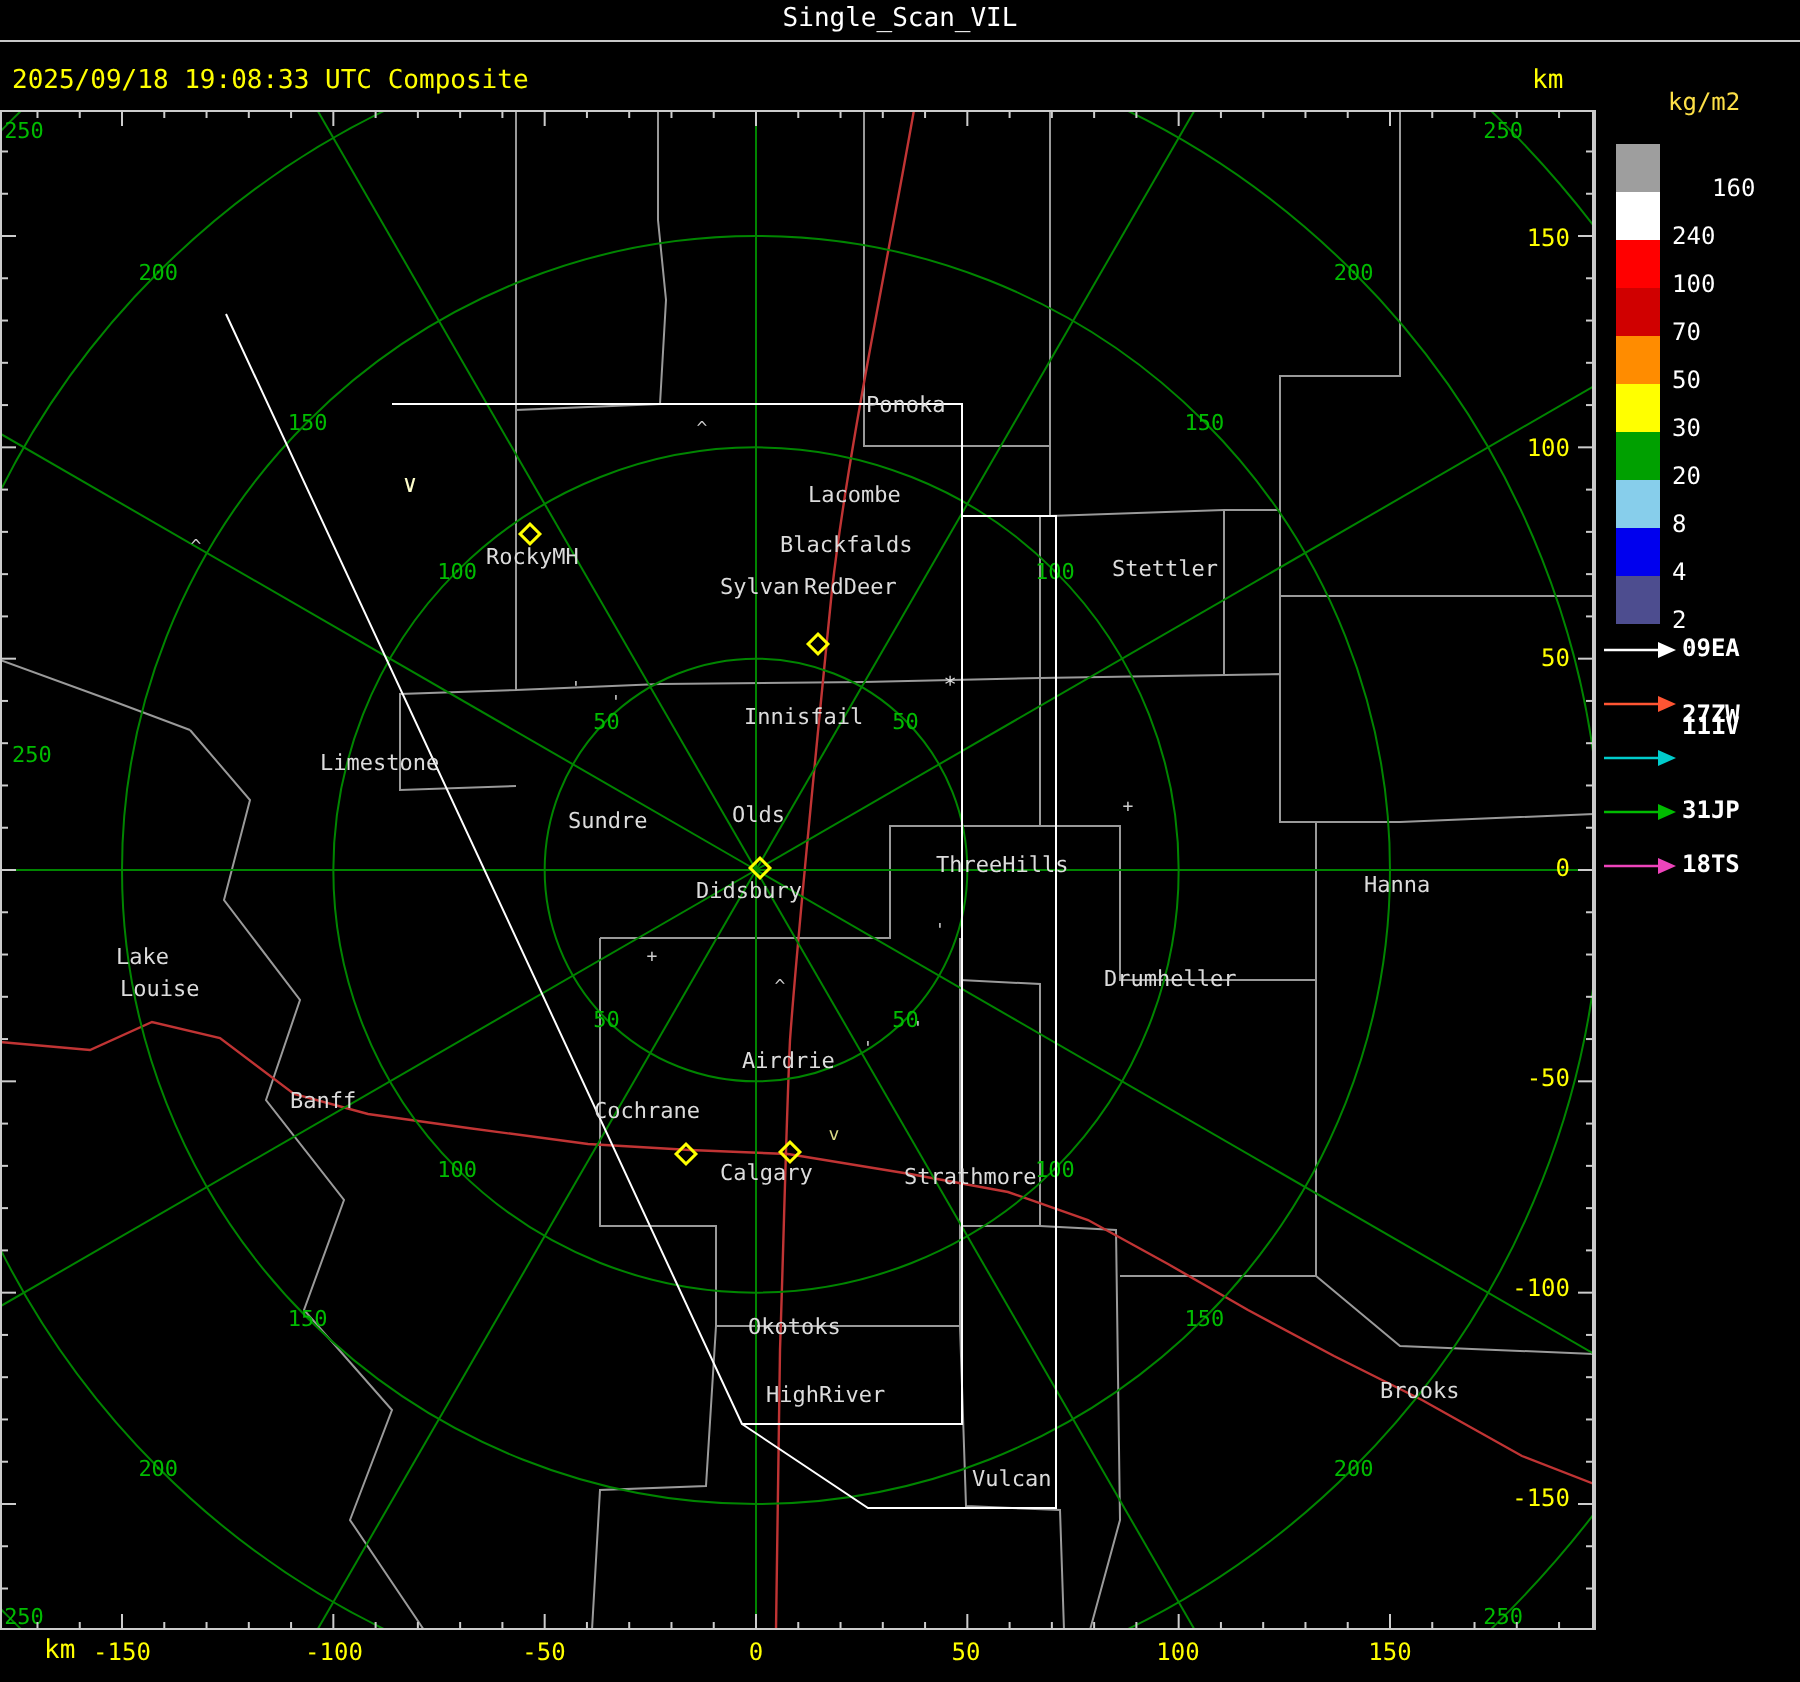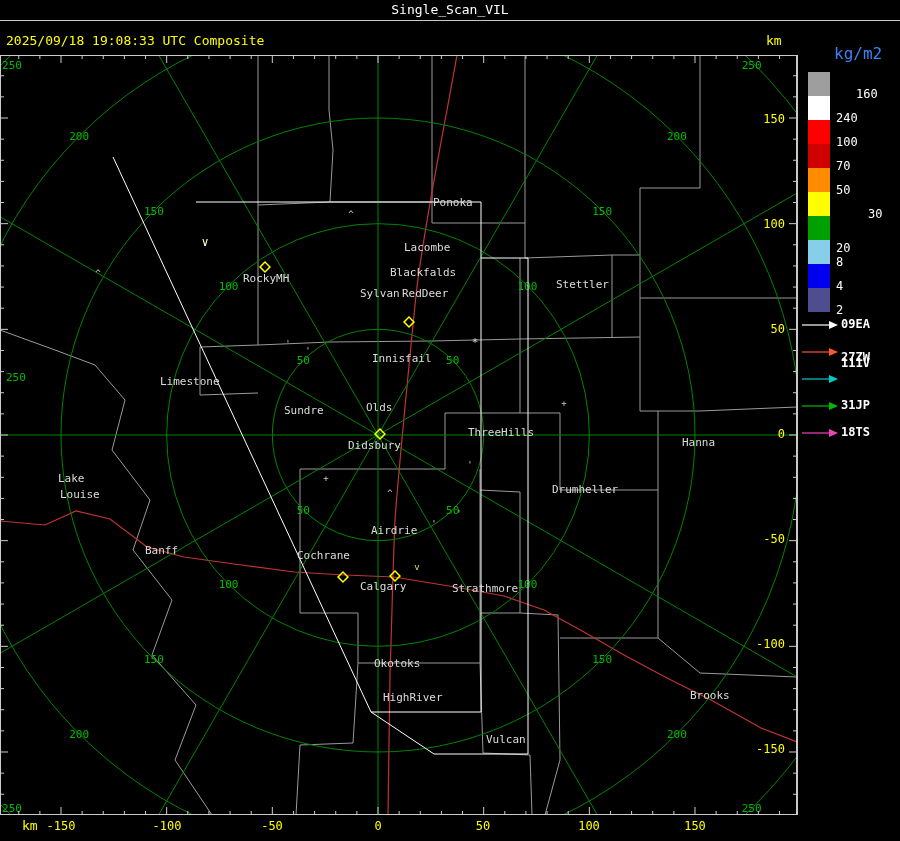--- a/index.html
+++ b/index.html
@@ -9,21 +9,21 @@
              font-size:13px;line-height:20px;color:#ffffff;}
   .title-sep{position:absolute;top:20px;left:0;width:900px;height:1px;background:#c8c8c8;}
   .timestamp{position:absolute;left:6px;top:33px;color:#ffff00;font-size:13px;}
   .unit-km-right{position:absolute;left:766px;top:33px;color:#ffff00;font-size:13px;}
   .map-wrap{position:absolute;left:0;top:55px;width:797px;height:760px;}
   #map-svg{display:block;}
   .ax-r{position:absolute;left:745px;width:40px;text-align:right;color:#ffff00;font-size:12px;}
   .ax-b{position:absolute;top:819px;width:60px;text-align:center;color:#ffff00;font-size:12px;}
   .unit-km-bottom{position:absolute;left:22px;top:818px;color:#ffff00;font-size:13px;}
   .panel-divider{position:absolute;left:797px;top:55px;width:1px;height:760px;background:#c8c8c8;}
-  .cb-unit{position:absolute;left:834px;top:44px;color:#3b82f6;font-size:16px;}
+  .cb-unit{position:absolute;left:834px;top:44px;color:#fde047;font-size:12px;}
   .cb-box{position:absolute;left:808px;width:22px;height:24px;}
   .cb-label{position:absolute;left:836px;color:#ffffff;font-size:12px;}
   .leg-arrow{position:absolute;left:801px;}
   .leg-label{position:absolute;left:841px;color:#ffffff;font-size:12px;font-weight:bold;}
 </style>
 </head>
 <body>
 
 <div class="title-bar">Single_Scan_VIL</div>
 <div class="title-sep"></div>
@@ -311,23 +311,23 @@
 <div class="cb-label" style="top: 87px; margin-left: 20px;">160</div>
 <div class="cb-box" style="top: 96px; background: rgb(255, 255, 255);"></div>
 <div class="cb-label" style="top: 111px;">240</div>
 <div class="cb-box" style="top: 120px; background: rgb(255, 0, 0);"></div>
 <div class="cb-label" style="top: 135px;">100</div>
 <div class="cb-box" style="top: 144px; background: rgb(208, 0, 0);"></div>
 <div class="cb-label" style="top: 159px;">70</div>
 <div class="cb-box" style="top: 168px; background: rgb(255, 140, 0);"></div>
 <div class="cb-label" style="top: 183px;">50</div>
 <div class="cb-box" style="top: 192px; background: rgb(255, 255, 0);"></div>
-<div class="cb-label" style="top: 207px; margin-left: 32px;">30</div>
+<div class="cb-label" style="top: 207px;">30</div>
 <div class="cb-box" style="top: 216px; background: rgb(0, 160, 0);"></div>
-<div class="cb-label" style="top: 241px; text-align: right;">20</div>
+<div class="cb-label" style="top: 231px; text-align: right;">20</div>
 <div class="cb-box" style="top: 240px; background: rgb(135, 206, 235);"></div>
 <div class="cb-label" style="top: 255px;">8</div>
 <div class="cb-box" style="top: 264px; background: rgb(0, 0, 238);"></div>
 <div class="cb-label" style="top: 279px;">4</div>
 <div class="cb-box" style="top: 288px; background: rgb(77, 77, 143);"></div>
 <div class="cb-label" style="top: 303px;">2</div>
 <svg width="38" height="12" class="leg-arrow" style="top: 319px;">
     <line x1="1" y1="6" x2="28" y2="6" stroke="#ffffff" stroke-width="1.2"></line>
     <path d="M28,2 L37,6 L28,10 Z" fill="#ffffff"></path>
   </svg>

